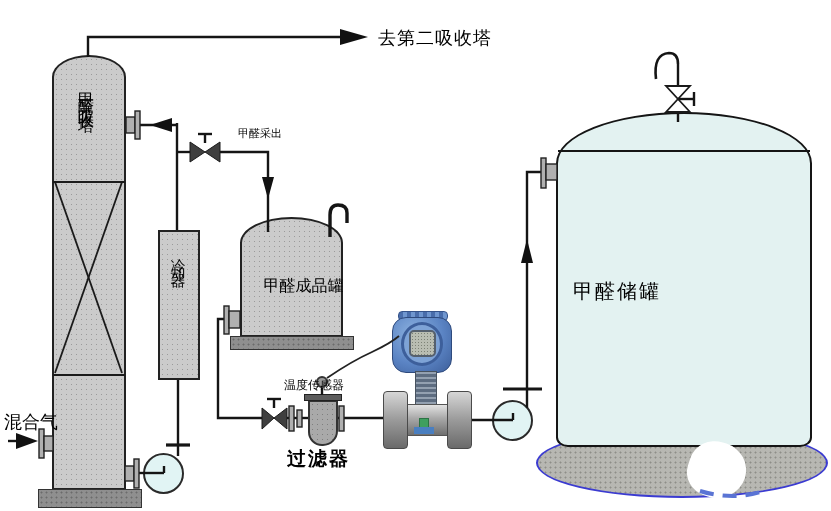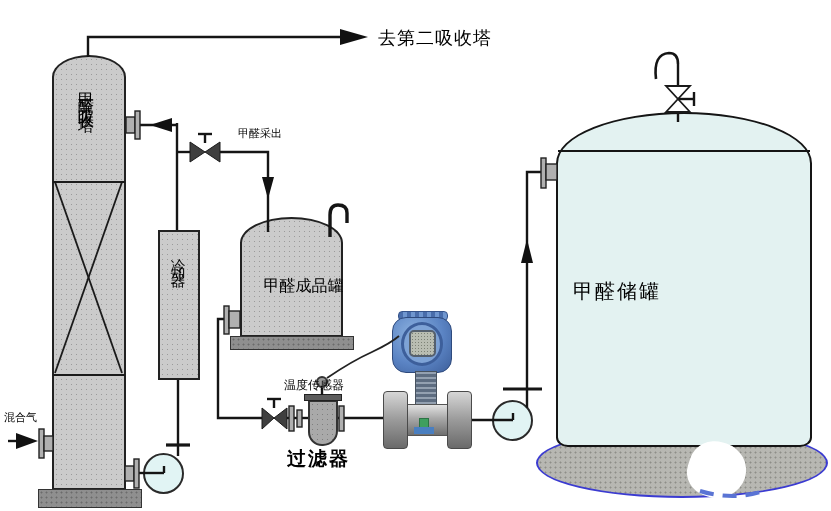--- a/index.html
+++ b/index.html
@@ -71,21 +71,21 @@
   .lbl-v{writing-mode:vertical-rl;text-orientation:upright;}
   #lbl-to-second{left:378px;top:26px;font-size:18px;letter-spacing:1px;}
   #lbl-draw{left:238px;top:126px;font-size:11px;}
   #lbl-tower{left:75px;top:80px;font-size:16px;letter-spacing:4px;}
   #lbl-cooler{left:168px;top:246px;font-size:15px;letter-spacing:8px;}
   #lbl-product{left:240px;top:276px;width:127px;text-align:center;font-size:16px;}
   #lbl-sensor{left:284px;top:362px;font-size:12px;margin-top:15px;}
   #lbl-flowmeter{left:373px;top:291px;font-size:15px;letter-spacing:1px;}
   #lbl-filter{left:287px;top:446px;font-size:19px;letter-spacing:2px;font-weight:bold;}
   #lbl-storage{left:557px;top:278px;width:255px;text-align:left;font-size:20px;letter-spacing:2px;margin-left:16px;}
-  #lbl-mixedgas{left:4px;top:410px;font-size:11px;}
+  #lbl-mixedgas{left:4px;top:410px;font-size:18px;}
   
   #pipes-svg{position:absolute;left:0;top:0;z-index:2;}
 </style>
 </head>
 <body>
 
 <div id="canvas">
 
   <div class="abs stipple-pad" id="storage-pad"></div>
   <div class="abs" id="storage-tank"></div>

